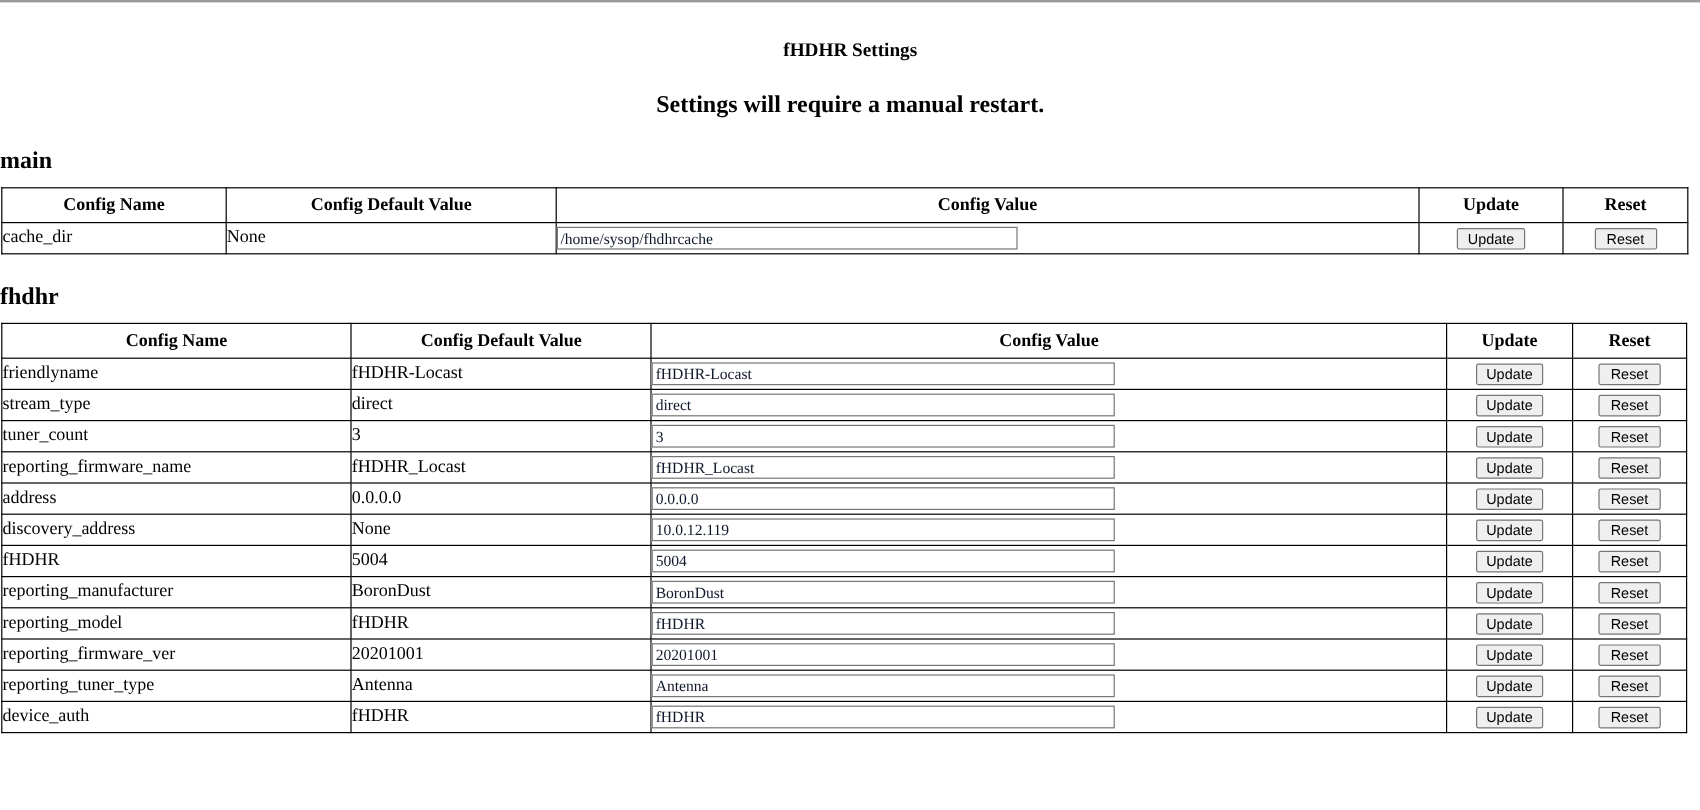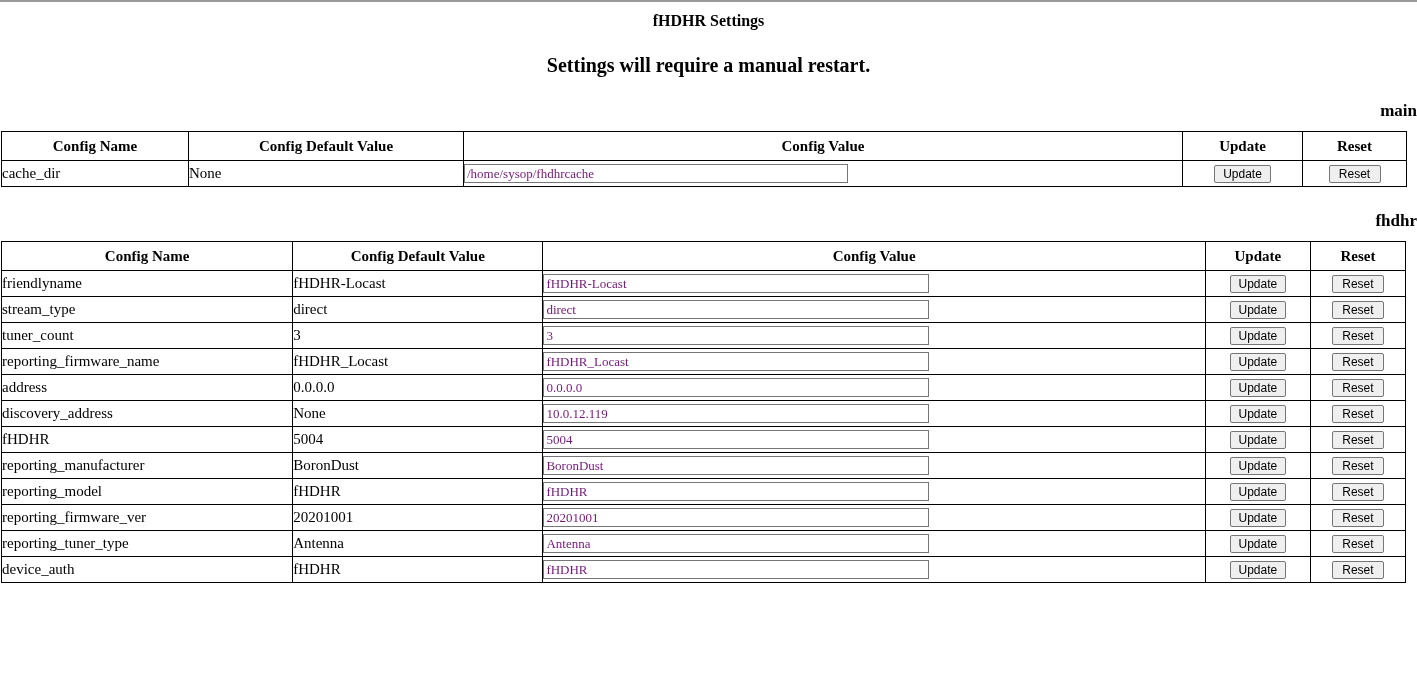--- a/index.html
+++ b/index.html
@@ -22,33 +22,33 @@
   }
   .topline {
     border-top: 2px solid #9a9a9a;
     width: 100%;
     height: 0;
   }
   h1.title {
     text-align: center;
     font-size: 16px;
     font-weight: bold;
-    margin: 10px 0 0 0;
+    margin: 32px 0 0 0;
     font-family: "Liberation Serif", serif;
   }
   h2.subtitle {
     text-align: center;
     font-size: 20px;
     font-weight: bold;
     margin: 24px 0 0 0;
     font-family: "Liberation Serif", serif;
   }
   h3.section-title {
-    text-align: right;
-    font-size: 17px;
+    text-align: left;
+    font-size: 20px;
     font-weight: bold;
     margin: 24px 0 10px 0;
     font-family: "Liberation Serif", serif;
   }
   table.cfg {
     border-collapse: collapse;
     width: 1405px;
     margin: 0 0 0 1px;
     border: 1px solid #000;
     table-layout: fixed;
@@ -76,21 +76,21 @@
   }
   td.valuecell {
     padding-left: 4px;
   }
   td.btncell {
     text-align: center;
   }
   input.val {
     font-family: "Liberation Serif", serif;
     font-size: 13px;
-    color: #701a75;
+    color: #0f172a;
     border: 1px solid #767676;
     background: #ffffff;
     height: 17px;
     padding: 0 2px;
     box-sizing: content-box;
     outline: none;
   }
   button.btn {
     font-family: "Liberation Sans", sans-serif;
     font-size: 12px;

